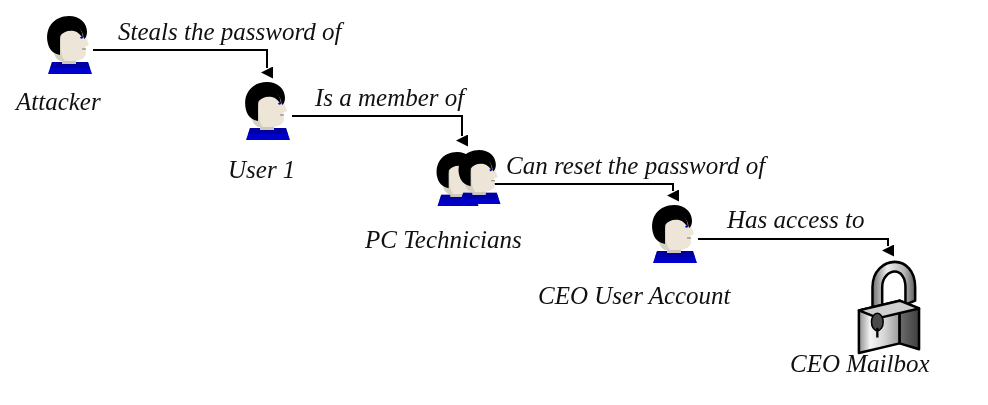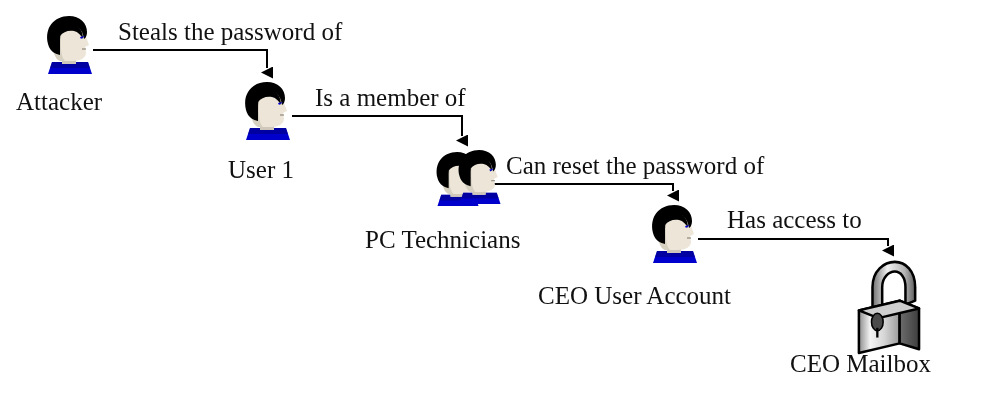--- a/index.html
+++ b/index.html
@@ -11,20 +11,21 @@
     width: 988px;
     height: 405px;
     overflow: hidden;
     font-family: "Liberation Serif", "DejaVu Serif", serif;
   }
   #diagram-root {
     position: relative;
     width: 988px;
     height: 293px;
     background: #ffffff;
+    font-style: italic;
   }
   svg.canvas {
     position: absolute;
     top: 0;
     left: 0;
     width: 988px;
     height: 405px;
     display: block;
   }
   .edge-label, .node-label {

